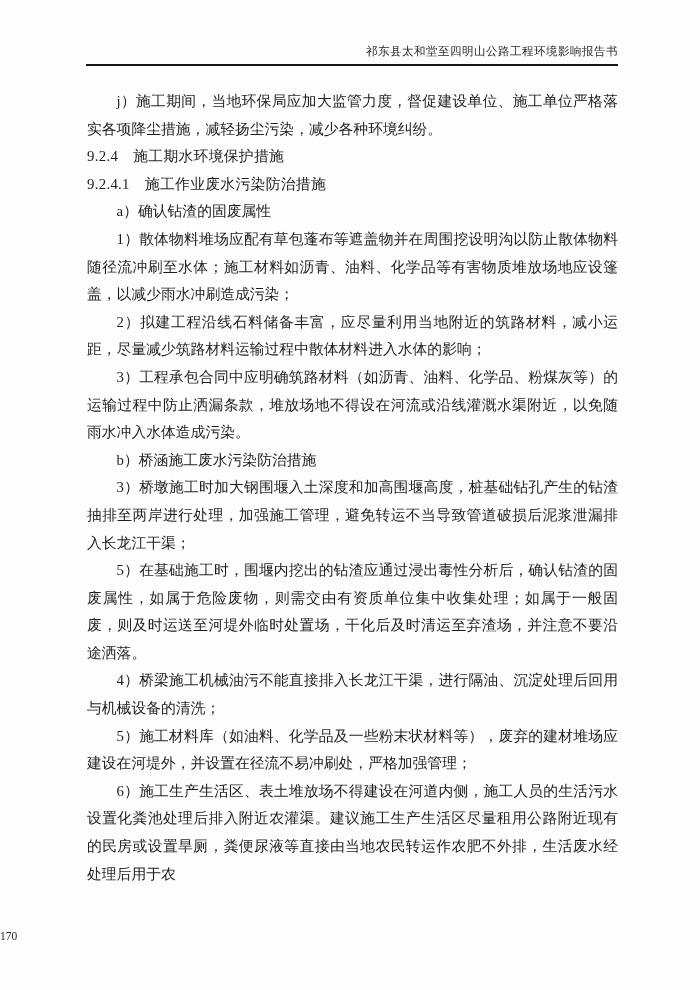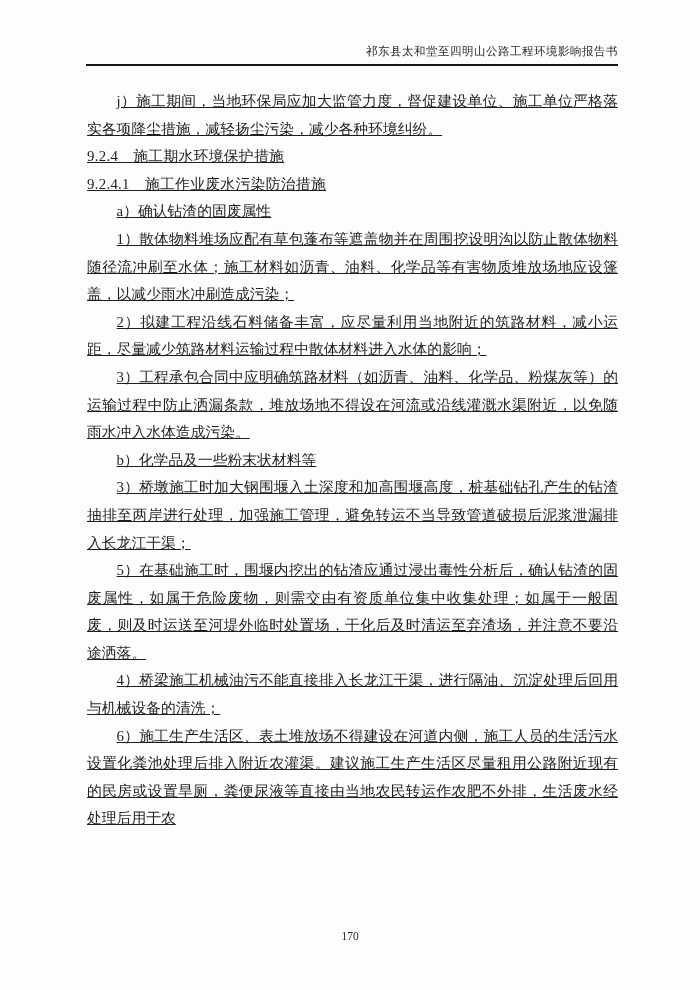--- a/index.html
+++ b/index.html
@@ -42,32 +42,30 @@
     left: 87px;
     width: 531px;
     font-size: 14.8px;
     line-height: 27.6px;
     text-align: justify;
   }
   .doc-body p {
     margin: 0;
     padding: 0;
     text-indent: 2em;
-    text-decoration: underline;
   }
   .doc-body p.heading {
     text-indent: 0;
     letter-spacing: 0.3px;
   }
   .page-num {
     position: absolute;
     bottom: 48px;
     left: 0;
     width: 100%;
-    text-align: center;
     font-size: 11.5px;
     color: #2a2a2a;
   }
 </style>
 </head>
 <body>
 
 <div class="page">
 
   <div class="running-head">祁东县太和堂至四明山公路工程环境影响报告书</div>
@@ -75,22 +73,23 @@
   <div class="head-rule"></div>
 
   <main class="doc-body">
     <p class="para">j）施工期间，当地环保局应加大监管力度，督促建设单位、施工单位严格落实各项降尘措施，减轻扬尘污染，减少各种环境纠纷。</p>
     <p class="heading">9.2.4　施工期水环境保护措施</p>
     <p class="heading">9.2.4.1　施工作业废水污染防治措施</p>
     <p class="para">a）确认钻渣的固废属性</p>
     <p class="para">1）散体物料堆场应配有草包蓬布等遮盖物并在周围挖设明沟以防止散体物料随径流冲刷至水体；施工材料如沥青、油料、化学品等有害物质堆放场地应设篷盖，以减少雨水冲刷造成污染；</p>
     <p class="para">2）拟建工程沿线石料储备丰富，应尽量利用当地附近的筑路材料，减小运距，尽量减少筑路材料运输过程中散体材料进入水体的影响；</p>
     <p class="para">3）工程承包合同中应明确筑路材料（如沥青、油料、化学品、粉煤灰等）的运输过程中防止洒漏条款，堆放场地不得设在河流或沿线灌溉水渠附近，以免随雨水冲入水体造成污染。</p>
-    <p class="para">b）化学品及一些粉末状材料等</p>
+    <p class="para">b）桥涵施工废水污染防治措施</p>
     <p class="para">3）桥墩施工时加大钢围堰入土深度和加高围堰高度，桩基础钻孔产生的钻渣抽排至两岸进行处理，加强施工管理，避免转运不当导致管道破损后泥浆泄漏排入长龙江干渠；</p>
     <p class="para">5）在基础施工时，围堰内挖出的钻渣应通过浸出毒性分析后，确认钻渣的固废属性，如属于危险废物，则需交由有资质单位集中收集处理；如属于一般固废，则及时运送至河堤外临时处置场，干化后及时清运至弃渣场，并注意不要沿途洒落。</p>
     <p class="para">4）桥梁施工机械油污不能直接排入长龙江干渠，进行隔油、沉淀处理后回用与机械设备的清洗；</p>
+    <p class="para">5）施工材料库（如油料、化学品及一些粉末状材料等），废弃的建材堆场应建设在河堤外，并设置在径流不易冲刷处，严格加强管理；</p>
     <p class="para">6）施工生产生活区、表土堆放场不得建设在河道内侧，施工人员的生活污水设置化粪池处理后排入附近农灌渠。建议施工生产生活区尽量租用公路附近现有的民房或设置旱厕，粪便尿液等直接由当地农民转运作农肥不外排，生活废水经处理后用于农</p>
   </main>
 
   <div class="page-num">170</div>
 
 </div>
 
 </body></html>

